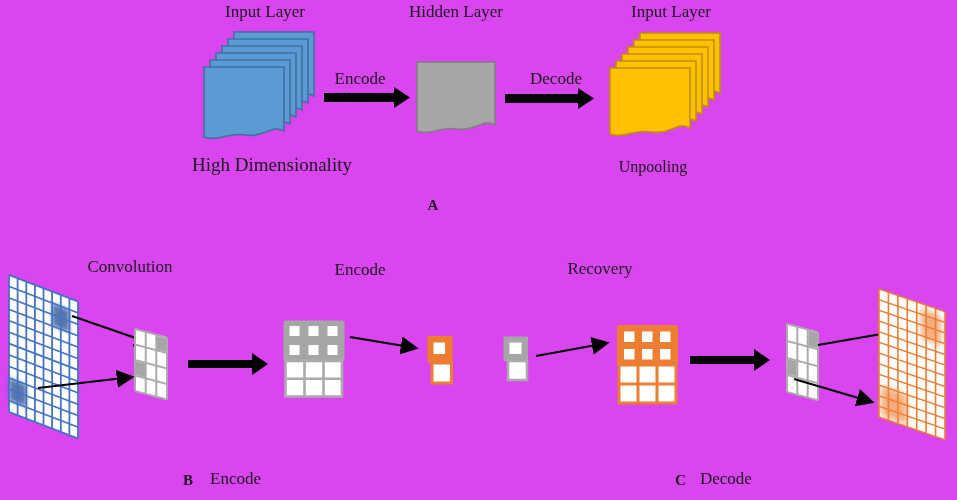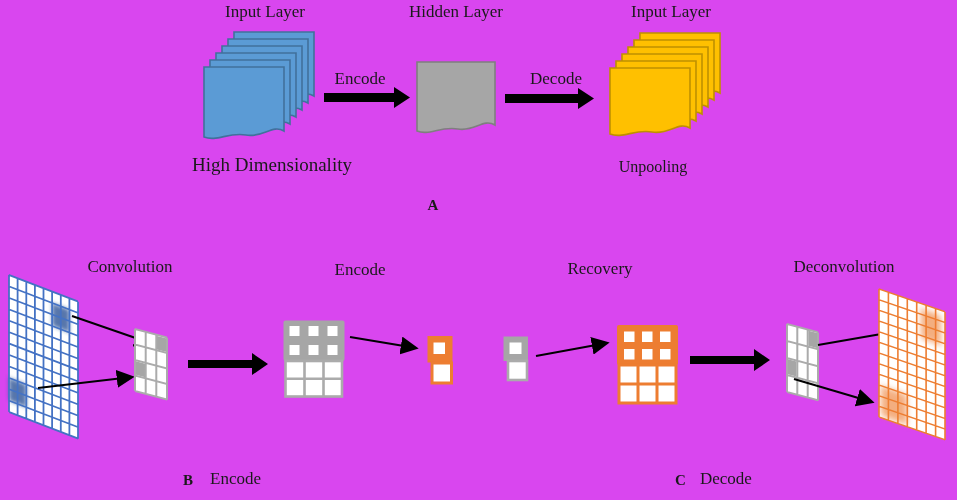--- a/index.html
+++ b/index.html
@@ -174,20 +174,19 @@
   <div class="lbl ctr t17" style="left:556px;top:70px;">Decode</div>
 
   <div class="lbl ctr t19" style="left:272px;top:155px;">High Dimensionality</div>
   <div class="lbl ctr t16" style="left:653px;top:158px;">Unpooling</div>
 
   <div class="lbl ctr panel-letter" style="left:433px;top:197px;">A</div>
 
   <div class="lbl ctr t17" style="left:130px;top:258px;">Convolution</div>
   <div class="lbl ctr t17" style="left:360px;top:261px;">Encode</div>
   <div class="lbl ctr t17" style="left:600px;top:260px;">Recovery</div>
-  <div class="lbl ctr t17" style="left:844px;top:258px;">Deconvolution</div>
 
   <div class="lbl panel-letter" style="left:183px;top:472px;">B</div>
   <div class="lbl t17" style="left:210px;top:470px;">Encode</div>
   <div class="lbl panel-letter" style="left:675px;top:472px;">C</div>
   <div class="lbl t17" style="left:700px;top:470px;">Decode</div>
 
 </div>
 
 </body></html>

